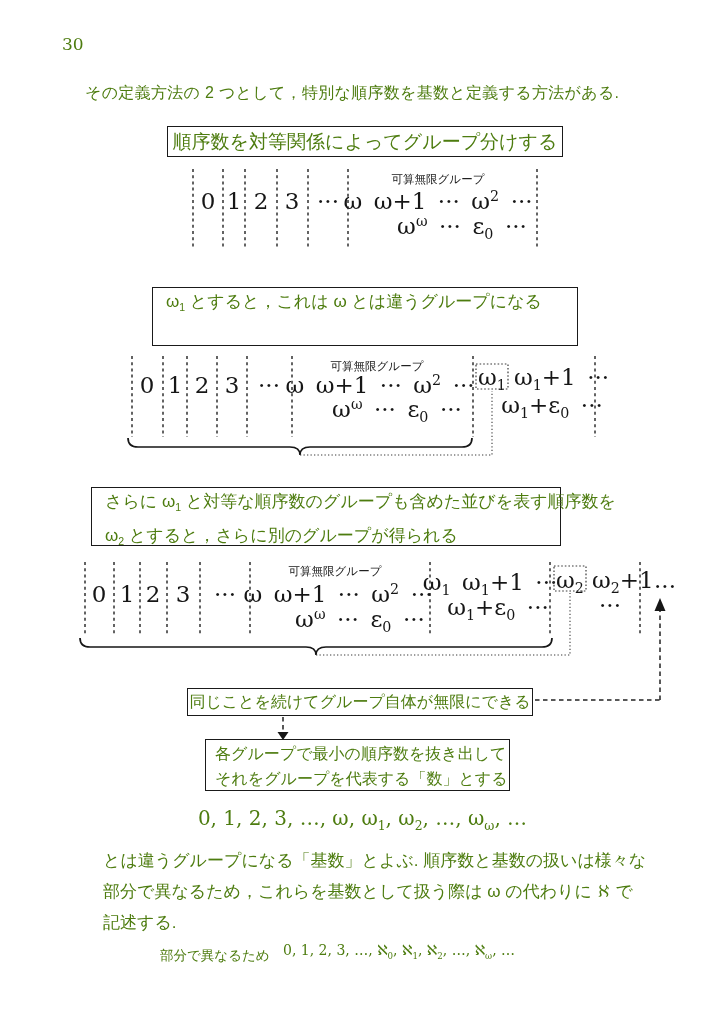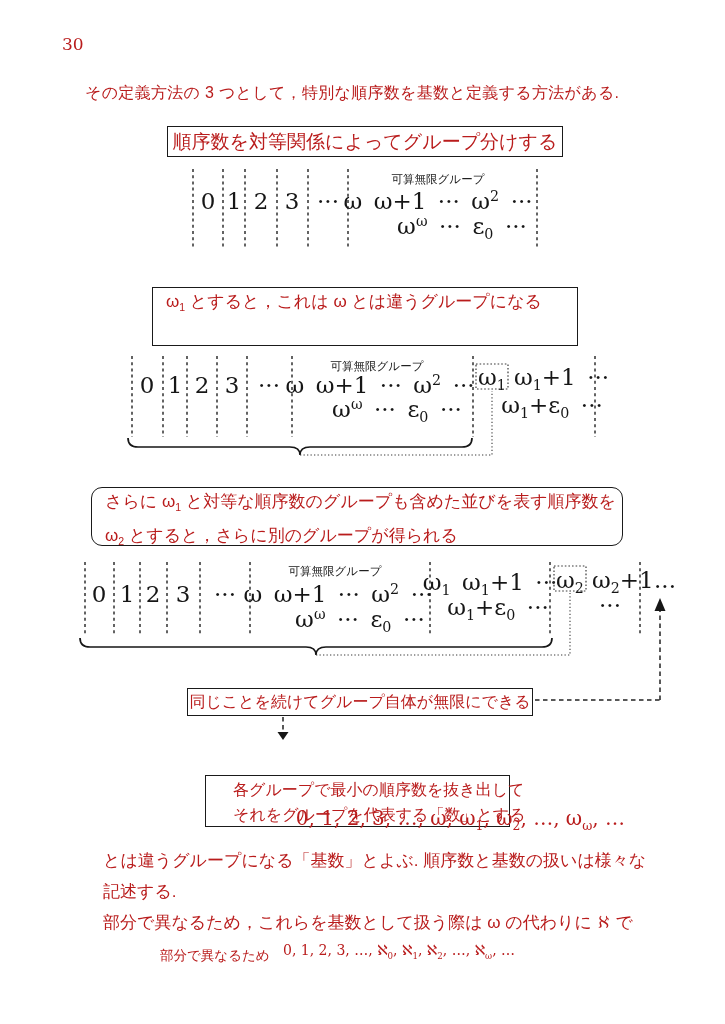--- a/index.html
+++ b/index.html
@@ -1,34 +1,34 @@
 <!DOCTYPE html>
 <html lang="ja"><head>
 <meta charset="utf-8">
 <style>
   html,body{margin:0;padding:0;background:#e8e8e8;}
   .page{
     position:relative; width:725px; height:1024px; background:#ffffff;
-    color:#b91c1c; overflow:hidden;
+    color:#4d7c0f; overflow:hidden;
     font-family:"Liberation Sans", sans-serif;
   }
   .abs{position:absolute; white-space:nowrap;}
   .serif{font-family:"DejaVu Serif","DejaVu Sans",serif;}
   .jp{font-family:"Liberation Sans",sans-serif;}
   .box{
     position:absolute; border:1.6px solid #1a1a1a; background:#fff;
     box-sizing:border-box; white-space:nowrap;
   }
   .pagenum{font-size:17px;}
   .intro{font-size:16px; letter-spacing:.3px;}
   .title-box{font-size:19px; text-align:center; line-height:29px;}
   .cap2{font-size:17px; line-height:27.5px; padding-left:13px; text-align:left;}
   .cap4{font-size:16px; text-align:center; line-height:25px;}
-  .cap5{font-size:16px; line-height:25px; padding-left:27px; padding-top:1px;margin-top:36px;}
-  .seq-ordinal{font-size:20px; text-align:right;}
+  .cap5{font-size:16px; line-height:25px; padding-left:9px; padding-top:1px;}
+  .seq-ordinal{font-size:20px; text-align:center;}
   .closing-line{font-size:17px; line-height:31px;}
   .cardinal-label{font-size:13.5px;}
   .cardinal-seq{font-size:14px;}
   sub{font-size:62%;}
   svg.diag{position:absolute; overflow:visible;}
   svg.diag text{font-family:"DejaVu Serif","DejaVu Sans",serif; font-size:23px; fill:#161616;}
   svg.diag text.lbl{font-family:"Liberation Sans",sans-serif; font-size:11.5px;}
   .vline{stroke:#222; stroke-width:1.4; stroke-dasharray:3 3.2;}
   .dotline{stroke:#3a3a3a; stroke-width:1.1; stroke-dasharray:1.3 2.2; fill:none;}
   .dashline{stroke:#222; stroke-width:1.5; stroke-dasharray:4.5 3.5; fill:none;}
@@ -36,21 +36,21 @@
   .dotbox{stroke:#3a3a3a; stroke-width:1.2; stroke-dasharray:1.6 2; fill:none;}
   .ahead{fill:#161616; stroke:none;}
 </style>
 </head>
 <body>
 
 <div class="page">
 
   <div class="abs serif pagenum" style="left:62px; top:34px;">30</div>
 
-  <div class="abs jp intro" style="left:85px; top:83px;">その定義方法の 3 つとして，特別な順序数を基数と定義する方法がある.</div>
+  <div class="abs jp intro" style="left:85px; top:83px;">その定義方法の 2 つとして，特別な順序数を基数と定義する方法がある.</div>
 
   <div class="box jp title-box" style="left:167px; top:126px; width:396px; height:31px;">順序数を対等関係によってグループ分けする</div>
 
   <svg class="diag" style="left:185px; top:164px;" width="365" height="95" viewBox="0 0 365 95">
     <g>
       <line class="vline" x1="8" y1="5" x2="8" y2="84"></line>
       <line class="vline" x1="38" y1="5" x2="38" y2="84"></line>
       <line class="vline" x1="60" y1="5" x2="60" y2="84"></line>
       <line class="vline" x1="92" y1="5" x2="92" y2="84"></line>
       <line class="vline" x1="123" y1="5" x2="123" y2="84"></line>
@@ -91,21 +91,21 @@
     <text x="265" y="41" text-anchor="middle">ω ω+1 ··· ω<tspan dy="-8" font-size="62%">2</tspan><tspan dy="8">​</tspan> ···</text>
     <text x="282" y="65" text-anchor="middle">ω<tspan dy="-8" font-size="62%">ω</tspan><tspan dy="8">​</tspan> ··· ε<tspan dy="5" font-size="62%">0</tspan><tspan dy="-5">​</tspan> ···</text>
     <rect class="dotbox" x="361" y="12" width="32" height="25"></rect>
     <text x="377" y="33" text-anchor="middle">ω<tspan dy="5" font-size="62%">1</tspan><tspan dy="-5">​</tspan></text>
     <text x="399" y="33">ω<tspan dy="5" font-size="62%">1</tspan><tspan dy="-5">​</tspan>+1 ···</text>
     <text x="437" y="61" text-anchor="middle">ω<tspan dy="5" font-size="62%">1</tspan><tspan dy="-5">​</tspan>+ε<tspan dy="5" font-size="62%">0</tspan><tspan dy="-5">​</tspan> ···</text>
     <path class="brace" d="M 13,86 Q 13,95 23,95 L 175,95 Q 185,95 185,103 Q 185,95 195,95 L 347,95 Q 357,95 357,86"></path>
     <path class="dotline" d="M 185,103 L 377,103 L 377,39"></path>
   </svg>
 
-  <div class="box jp cap2" style="left:91px; top:487px; width:532px; height:59px;border-radius:11px;">
+  <div class="box jp cap2" style="left:91px; top:487px; width:470px; height:59px;">
     <div>さらに ω<sub>1</sub> と対等な順序数のグループも含めた並びを表す順序数を</div>
     <div>ω<sub>2</sub> とすると，さらに別のグループが得られる</div>
   </div>
 
   <svg class="diag" style="left:60px; top:552px;" width="665" height="160" viewBox="0 0 665 160">
     <g>
       <line class="vline" x1="25" y1="10" x2="25" y2="83"></line>
       <line class="vline" x1="54" y1="10" x2="54" y2="83"></line>
       <line class="vline" x1="80" y1="10" x2="80" y2="83"></line>
       <line class="vline" x1="107" y1="10" x2="107" y2="83"></line>
@@ -148,20 +148,20 @@
 
   <div class="box jp cap5" style="left:205px; top:739px; width:305px; height:52px;">
     <div>各グループで最小の順序数を抜き出して</div>
     <div>それをグループを代表する「数」とする</div>
   </div>
 
   <div class="abs serif seq-ordinal" style="left:100px; top:806px; width:525px;">0, 1, 2, 3, …, ω, ω<sub>1</sub>, ω<sub>2</sub>, …, ω<sub>ω</sub>, …</div>
 
   <div class="abs jp" style="left:103px; top:845px;">
     <div class="closing-line">とは違うグループになる「基数」とよぶ. 順序数と基数の扱いは様々な</div>
+    <div class="closing-line">部分で異なるため，これらを基数として扱う際は ω の代わりに ℵ で</div>
     <div class="closing-line">記述する.</div>
-    <div class="closing-line">部分で異なるため，これらを基数として扱う際は ω の代わりに ℵ で</div>
   </div>
 
   <div class="abs jp cardinal-label" style="left:160px; top:947px;">部分で異なるため</div>
   <div class="abs serif cardinal-seq" style="left:283px; top:942px;">0, 1, 2, 3, …, ℵ<sub>0</sub>, ℵ<sub>1</sub>, ℵ<sub>2</sub>, …, ℵ<sub>ω</sub>, …</div>
 
 </div>
 
 </body></html>

